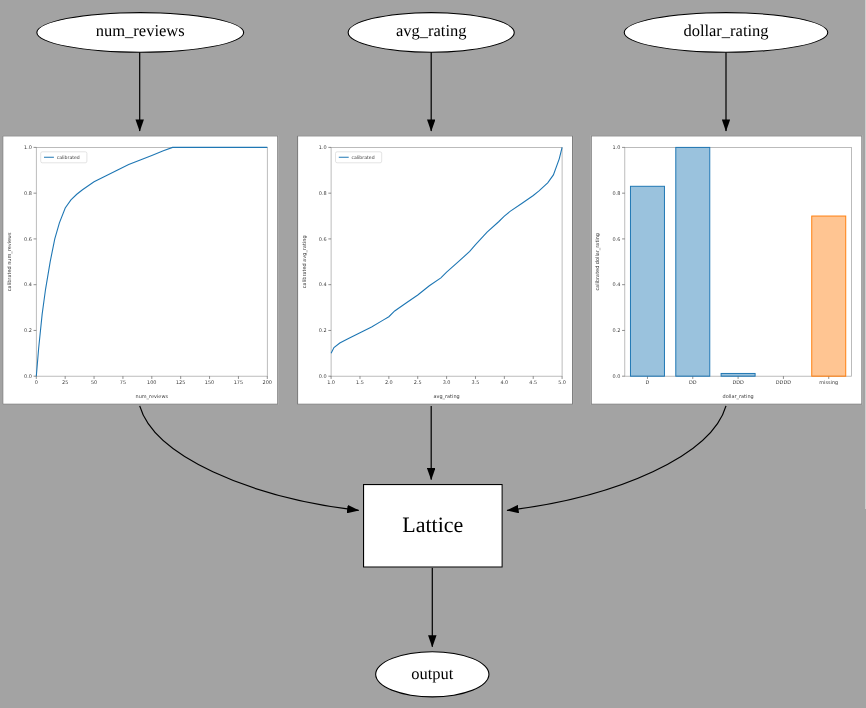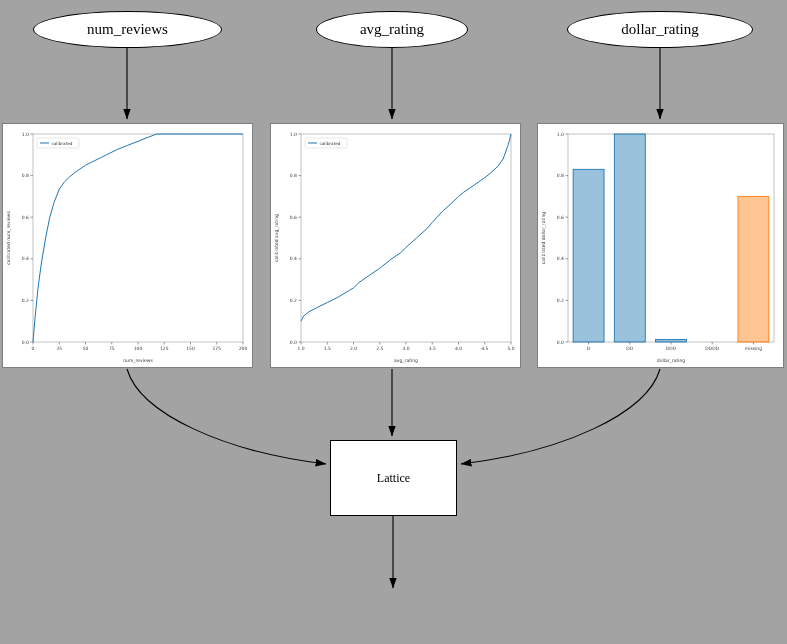--- a/index.html
+++ b/index.html
@@ -3,21 +3,21 @@
 <meta charset="utf-8">
 <style>
   html,body{margin:0;padding:0;background:#ffffff;}
   .canvas{position:relative;width:787px;height:644px;background:#a3a3a3;overflow:hidden;
           font-family:"Liberation Serif",serif;}
   .edges{position:absolute;left:0;top:0;pointer-events:none;}
   .node{position:absolute;display:flex;align-items:center;justify-content:center;
         background:#ffffff;border:1px solid #000;box-sizing:border-box;
         font-size:15px;color:#000;white-space:nowrap;}
   .ellipse{border-radius:50%;}
-  .rectnode{border-radius:0;font-size:12px;}
+  .rectnode{border-radius:0;font-size:20px;}
   .chart{position:absolute;background:#ffffff;border:1px solid #7f7f7f;box-sizing:border-box;}
   .chart svg{display:block;}
 </style>
 </head>
 <body>
 
 <div class="canvas">
 
   <svg class="edges" width="787" height="644">
     <defs>
@@ -161,14 +161,17 @@
         <rect x="199.95000000000002" y="72.4" width="30.900000000000002" height="145.6" fill="rgba(255,127,14,0.45)" stroke="#ff7f0e" stroke-width="0.9"></rect>
         <text x="133" y="238" font-size="4.5" fill="#3a3a3a" font-family="DejaVu Sans, sans-serif" text-anchor="middle">dollar_rating</text>
         <text x="0" y="0" font-size="4.5" fill="#3a3a3a" font-family="DejaVu Sans, sans-serif" text-anchor="middle" transform="translate(7,114) rotate(-90)">calibrated dollar_rating</text>
       </svg>
     </div>
 
   <div class="node rectnode" style="position:absolute;left:330px;top:440px;width:127px;height:76px;display:flex;align-items:center;justify-content:center;background:#fff;border:1px solid #000;box-sizing:border-box;">
     <span>Lattice</span>
   </div>
 
+  <div class="node ellipse" style="left:341px;top:592px;width:104px;height:42px;">
+    <span>output</span>
+  </div>
 
 </div>
 
 </body></html>

